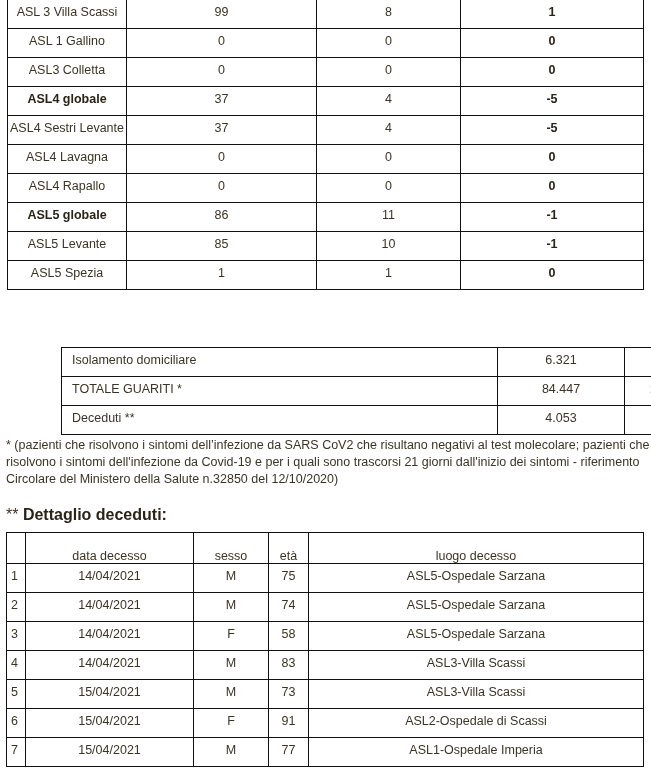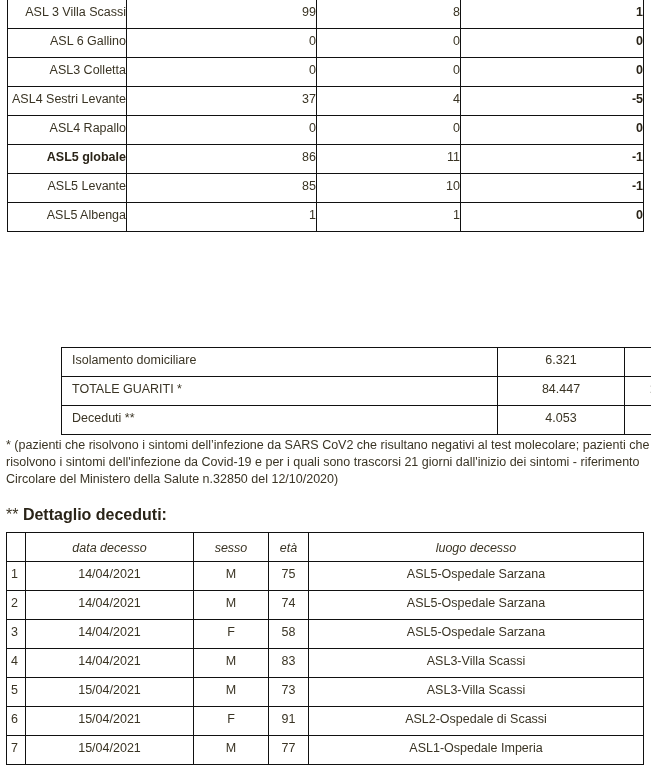--- a/index.html
+++ b/index.html
@@ -32,21 +32,21 @@
   }
   .c { text-align: center; }
   .b { font-weight: bold; color: #2a2418; }
 
   
   #asl-table {
     left: 7px;
     top: -1px;
     width: 636px;
   }
-  #asl-table td { height: 29px; text-align: right; }
+  #asl-table td { height: 29px; }
   #asl-table col.c1 { width: 119px; }
   #asl-table col.c2 { width: 190px; }
   #asl-table col.c3 { width: 144px; }
   #asl-table col.c4 { width: 183px; }
 
   
   #summary-table {
     left: 25px;
     top: 347px;
     width: 635px;
@@ -82,77 +82,89 @@
     top: 532px;
     width: 637px;
   }
   #deaths-table td { height: 29px; }
   #deaths-table col.c1 { width: 19px; }
   #deaths-table col.c2 { width: 168px; }
   #deaths-table col.c3 { width: 75px; }
   #deaths-table col.c4 { width: 40px; }
   #deaths-table col.c5 { width: 335px; }
   #deaths-table td.idx { padding-left: 4px; }
-  #deaths-table tr.head td { padding-top: 8px; font-style: italic; }
+  #deaths-table tr.head td { padding-top: 16px; }
 </style>
 </head>
 <body>
 
 <table id="asl-table">
   <colgroup>
       <col class="c1">
       <col class="c2">
       <col class="c3">
       <col class="c4">
     </colgroup>
   <tbody>
     <tr>
       <td class="c">ASL 3 Villa Scassi</td>
       <td class="c">99</td>
       <td class="c">8</td>
       <td class="c b">1</td>
     </tr>
     <tr>
-      <td class="c">ASL 6 Gallino</td>
+      <td class="c">ASL 1 Gallino</td>
       <td class="c">0</td>
       <td class="c">0</td>
       <td class="c b">0</td>
     </tr>
     <tr>
       <td class="c">ASL3 Colletta</td>
       <td class="c">0</td>
       <td class="c">0</td>
       <td class="c b">0</td>
+    </tr>
+    <tr>
+      <td class="c b">ASL4 globale</td>
+      <td class="c">37</td>
+      <td class="c">4</td>
+      <td class="c b">-5</td>
     </tr>
     <tr>
       <td class="c">ASL4 Sestri Levante</td>
       <td class="c">37</td>
       <td class="c">4</td>
       <td class="c b">-5</td>
     </tr>
     <tr>
+      <td class="c">ASL4 Lavagna</td>
+      <td class="c">0</td>
+      <td class="c">0</td>
+      <td class="c b">0</td>
+    </tr>
+    <tr>
       <td class="c">ASL4 Rapallo</td>
       <td class="c">0</td>
       <td class="c">0</td>
       <td class="c b">0</td>
     </tr>
     <tr>
       <td class="c b">ASL5 globale</td>
       <td class="c">86</td>
       <td class="c">11</td>
       <td class="c b">-1</td>
     </tr>
     <tr>
       <td class="c">ASL5 Levante</td>
       <td class="c">85</td>
       <td class="c">10</td>
       <td class="c b">-1</td>
     </tr>
     <tr>
-      <td class="c">ASL5 Albenga</td>
+      <td class="c">ASL5 Spezia</td>
       <td class="c">1</td>
       <td class="c">1</td>
       <td class="c b">0</td>
     </tr>
   </tbody>
 </table>
 
 <table id="summary-table">
   <colgroup>
       <col class="c1">

